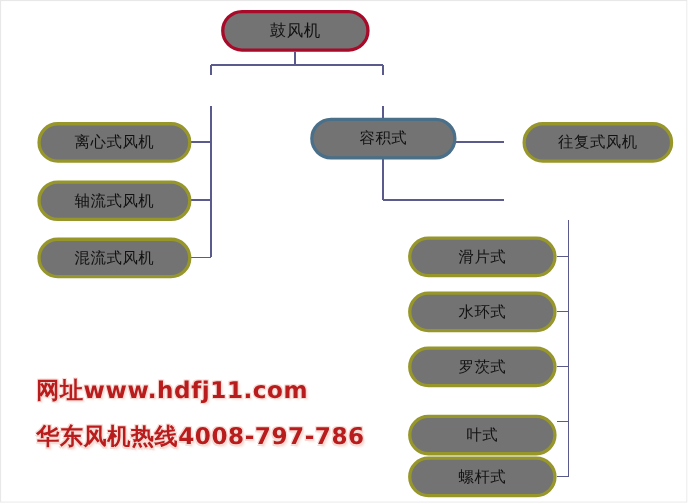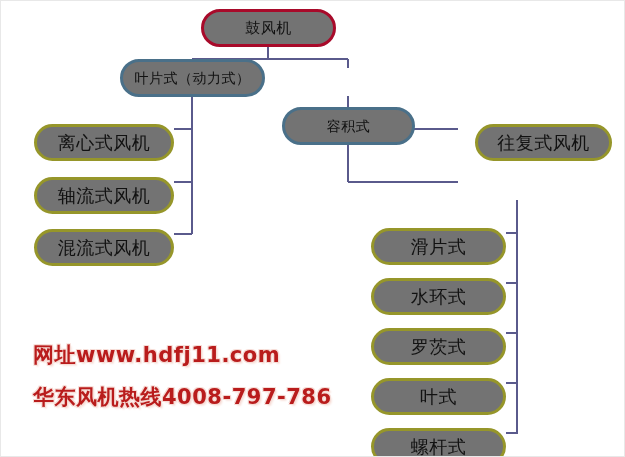--- a/index.html
+++ b/index.html
@@ -43,22 +43,21 @@
   .lvl-root {
     border: 3px solid #a80a2a;
     font-size: 15px;
   }
   .lvl-two {
     border: 3px solid #4a7089;
     font-size: 14px;
   }
   .lvl-leaf {
     border: 3px solid #96962a;
-    font-size: 18px;
-    margin-top: 13px;
+    font-size: 14px;
   }
   .watermark {
     position: absolute;
     color: #b91c1c;
     font-weight: bold;
     white-space: nowrap;
     letter-spacing: 0.5px;
     text-shadow:
        1px  1px 0 #f6dcd6,
       -1px  1px 0 #f6dcd6,
@@ -99,23 +98,20 @@
       <path d="M516,332 L505,332"></path>
       <path d="M516,382 L505,382"></path>
       <path d="M516,432 L505,432"></path>
     </g>
   </svg>
 
   <div class="node lvl-root" style="left:200px; top:8px; width:135px; height:38px;">
     <span class="node-label">鼓风机</span>
   </div>
 
-  <div class="node lvl-two" style="left:119px; top:58px; width:145px; height:38px;">
-    <span class="node-label">叶片式（动力式）</span>
-  </div>
 
   <div class="node lvl-two" style="left:281px; top:58px; width:133px; height:38px;margin-top:48px;">
     <span class="node-label">容积式</span>
   </div>
 
   <div class="node lvl-leaf" style="left:33px; top:110px; width:140px; height:37px;">
     <span class="node-label">离心式风机</span>
   </div>
 
   <div class="node lvl-leaf" style="left:33px; top:163px; width:140px; height:37px;">
@@ -136,21 +132,21 @@
   </div>
 
   <div class="node lvl-leaf" style="left:370px; top:264px; width:135px; height:37px;">
     <span class="node-label">水环式</span>
   </div>
 
   <div class="node lvl-leaf" style="left:370px; top:314px; width:135px; height:37px;">
     <span class="node-label">罗茨式</span>
   </div>
 
-  <div class="node lvl-leaf" style="left:370px; top:364px; width:135px; height:37px;">
+  <div class="node lvl-leaf" style="left:370px; top:376px; width:135px; height:37px;">
     <span class="node-label">叶式</span>
   </div>
 
   <div class="node lvl-leaf" style="left:370px; top:414px; width:135px; height:37px;">
     <span class="node-label">螺杆式</span>
   </div>
 
   <div class="watermark" id="wm-line-1">网址www.hdfj11.com</div>
   <div class="watermark" id="wm-line-2">华东风机热线4008-797-786</div>
 

